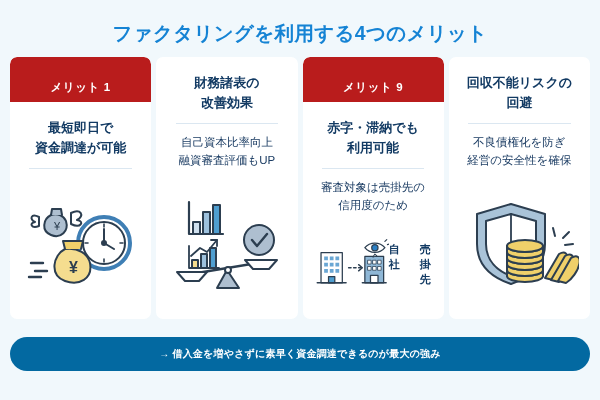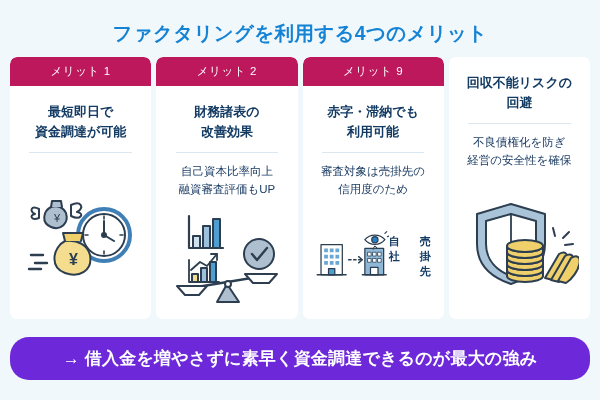--- a/index.html
+++ b/index.html
@@ -50,26 +50,26 @@
     min-width: 0;
     background: #ffffff;
     border-radius: 7px;
     display: flex;
     flex-direction: column;
     overflow: hidden;
     height: 262px;
     box-shadow: 0 0 0 0 rgba(0,0,0,0);
   }
   .card-header {
-    background: #be185d;
+    background: #b91c1c;
     color: #ffffff;
     font-size: 11.5px;
-    font-weight: normal;
-    text-align: center;
-    padding: 7px 0 7px;
+    font-weight: bold;
+    text-align: center;
+    padding: 23px 0 7px;
     letter-spacing: 0.6px;
     border-radius: 7px 7px 0 0;
     flex: 0 0 auto;
   }
   .card-body {
     flex: 1 1 auto;
     display: flex;
     flex-direction: column;
     align-items: center;
     padding: 0 8px 8px;
@@ -110,25 +110,25 @@
   .art svg { display: block; }
 
   
   .banner-wrap {
     padding: 0 10px;
     box-sizing: border-box;
     width: 600px;
     margin-top: 18px;
   }
   .banner {
-    background: #6d28d9;
+    background: #0369a1;
     color: #ffffff;
     border-radius: 19px;
     text-align: center;
-    font-size: 17px;
+    font-size: 10px;
     font-weight: bold;
     padding: 10px 0;
     letter-spacing: 0.2px;
     white-space: nowrap;
   }
 
   
   .bldg-labels {
     display: flex;
     justify-content: center;
@@ -184,21 +184,20 @@
               <text x="48" y="82" font-size="16" font-weight="bold" font-family="'Liberation Sans',sans-serif" fill="#2c3e50" stroke="none">¥</text>
 
               <path d="M10 72 L22 72 M14 80 L26 80 M8 86 L20 86" stroke-width="2.4"></path>
             </g>
           </svg>
         </div>
       </div>
     </div>
 
     <div class="card">
-      <div class="card-header">メリット 2</div>
       <div class="card-body">
         <div class="card-heading">財務諸表の
 改善効果</div>
         <div class="divider"></div>
         <div class="card-sub">自己資本比率向上
 融資審査評価もUP</div>
         <div class="art">
           <svg width="120" height="100" viewBox="0 0 120 100">
             <g stroke="#2c3e50" stroke-width="2" fill="none" stroke-linejoin="round" stroke-linecap="round">
 

